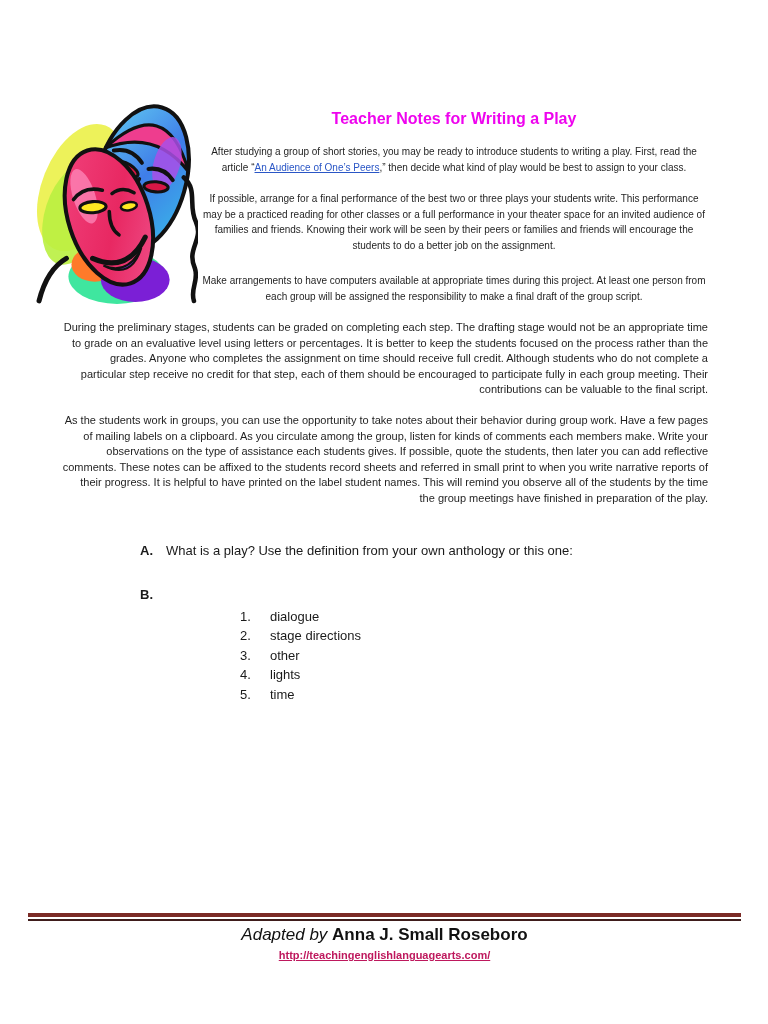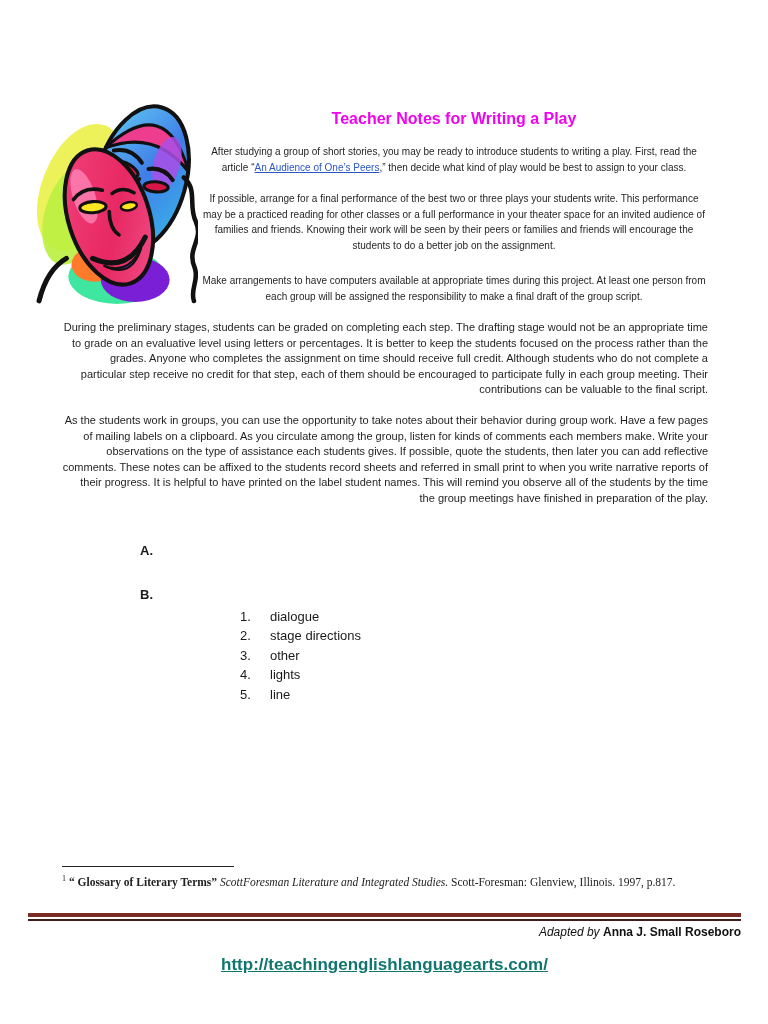--- a/index.html
+++ b/index.html
@@ -42,27 +42,27 @@
     font-size:11.5px;line-height:14.5px;color:#222;
   }
   .footnote-text sup{font-size:8px;}
   .fn-title{font-weight:bold;}
   .fn-italic{font-style:italic;}
   .maroon-rule{position:absolute;left:28px;top:913px;width:713px;}
   .maroon-thick{height:4px;background:#7b2b26;}
   .maroon-gap{height:2px;background:#ffffff;}
   .maroon-thin{height:1.5px;background:#3f1d1b;}
   .footer{position:absolute;left:28px;top:925px;width:713px;text-align:center;}
-  .adapted-line{font-size:12px;color:#111;text-align:right;}
+  .adapted-line{font-size:17px;color:#111;}
   .adapted-italic{font-style:italic;}
   .adapted-author{font-weight:bold;}
   .footer-url{
-    display:inline-block;margin-top:16px;
-    font-size:17px;font-weight:bold;
-    color:#0f766e;text-decoration:underline;cursor:pointer;
+    display:inline-block;margin-top:1px;
+    font-size:11px;font-weight:bold;
+    color:#be185d;text-decoration:underline;cursor:pointer;
   }
 </style>
 </head>
 <body>
 
 <div class="page">
 
   <div class="masks-art">
     <svg viewBox="0 0 160 245" width="162" height="248">
       <defs>
@@ -124,20 +124,21 @@
     </div>
 
     <div class="bodytext">
       <p class="first">During the preliminary stages, students can be graded on completing each step.  The drafting stage would not be an appropriate time to grade on an evaluative level using letters or percentages.  It is better to keep the students focused on the process rather than the grades.  Anyone who completes the assignment on time should receive full credit.  Although students who do not complete a particular step receive no credit for that step, each of them should be encouraged to participate fully in each group meeting.  Their contributions can be valuable to the final script.</p>
       <p>As the students work in groups, you can use the opportunity to take notes about their behavior during group work.  Have a few pages of mailing labels on a clipboard.  As you circulate among the group, listen for kinds of comments each members make.  Write your observations on the type of assistance each students gives.  If possible, quote the students, then later you can add reflective comments.  These notes can be affixed to the students record sheets and referred in small print to when you write narrative reports of their progress.  It is helpful to have printed  on the label student names.  This will remind you observe all of the students by the time the group meetings have finished in preparation of the play.</p>
     </div>
 
     <div class="responses">
       <div class="resp-row">
         <span class="resp-label">A.</span>
+        <span>What is a play?  Use the definition from your own anthology or this one:</span>
       </div>
 
       <div class="resp-row resp-b">
         <span class="resp-label">B.</span>
       </div>
       <div class="sublist">
         <div class="sub-item">
             <span class="sub-num">1.</span>
             <span>dialogue</span>
           </div>
@@ -148,31 +149,27 @@
         <div class="sub-item">
             <span class="sub-num">3.</span>
             <span>other</span>
           </div>
         <div class="sub-item">
             <span class="sub-num">4.</span>
             <span>lights</span>
           </div>
         <div class="sub-item">
             <span class="sub-num">5.</span>
-            <span>line</span>
+            <span>time</span>
           </div>
       </div>
     </div>
 
   </div>
 
-  <div class="footnote-block">
-    <div class="footnote-rule"></div>
-    <div class="footnote-text"><sup>1</sup><span class="fn-title"> “ Glossary of Literary Terms” </span><span class="fn-italic">ScottForesman Literature and Integrated Studies.</span><span> Scott-Foresman:  Glenview, Illinois. 1997, p.817.</span></div>
-  </div>
 
   <div class="maroon-rule">
     <div class="maroon-thick"></div>
     <div class="maroon-gap"></div>
     <div class="maroon-thin"></div>
   </div>
 
   <div class="footer">
     <div class="adapted-line"><span class="adapted-italic">Adapted by </span><span class="adapted-author">Anna J. Small Roseboro</span></div>
     <a class="footer-url">http://teachingenglishlanguagearts.com/</a>

